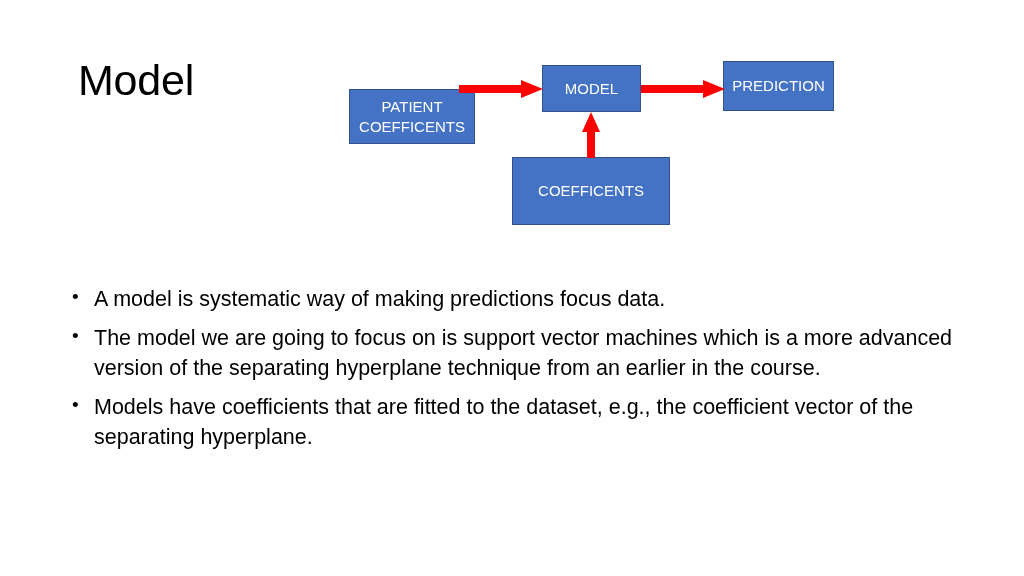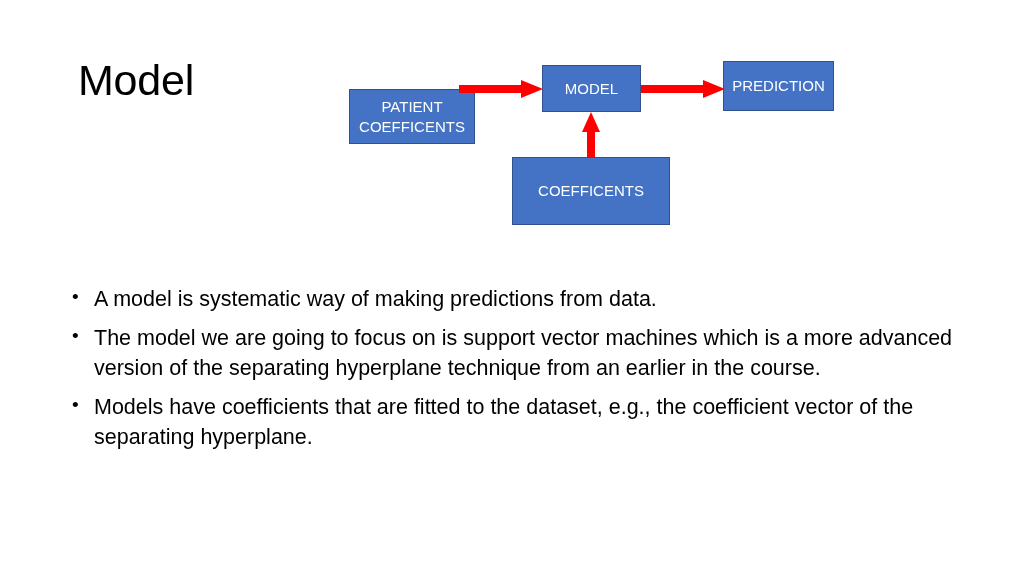--- a/index.html
+++ b/index.html
@@ -162,21 +162,21 @@
     <div class="arrow-head"></div>
     <div class="arrow-shaft"></div>
   </div>
 
 </div>
 
 <div class="body-text">
 
   <div class="bullet-item">
     <span class="bullet-mark">•</span>
-    <span class="bullet-body">A model is systematic way of making predictions from data.</span>
+    <span class="bullet-body">A model is systematic way of making predictions focus data.</span>
   </div>
 
   <div class="bullet-item">
     <span class="bullet-mark">•</span>
     <span class="bullet-body">The model we are going to focus on is support vector machines which is a more advanced version of the separating hyperplane technique from an earlier in the course.</span>
   </div>
 
   <div class="bullet-item">
     <span class="bullet-mark">•</span>
     <span class="bullet-body">Models have coefficients that are fitted to the dataset, e.g., the coefficient vector of the separating hyperplane.</span>

